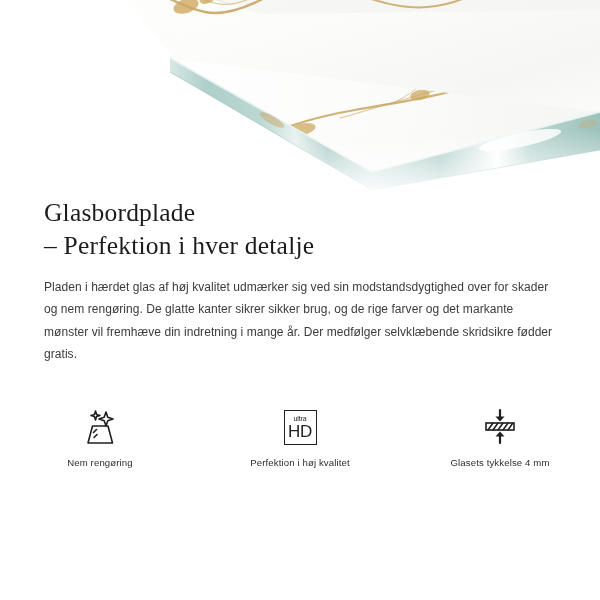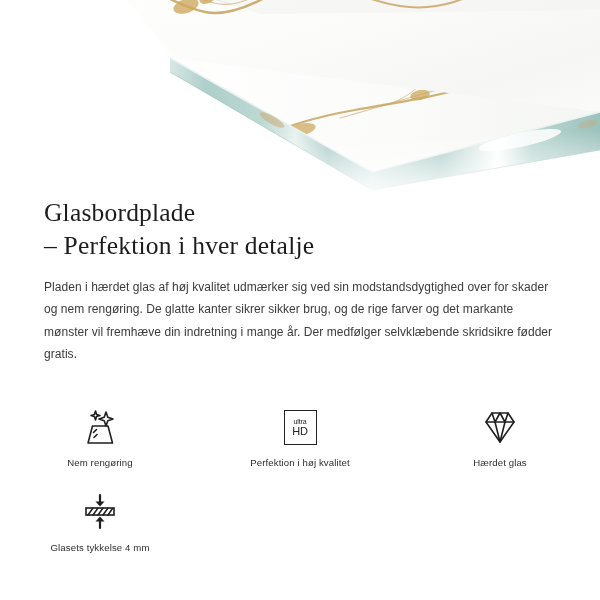--- a/index.html
+++ b/index.html
@@ -122,21 +122,21 @@
     justify-content: center;
     line-height: 1;
   }
   .hd-badge .ultra {
     font-size: 7px;
     letter-spacing: -0.1px;
     color: #222;
     margin-bottom: 1px;
   }
   .hd-badge .hd {
-    font-size: 11px;
+    font-size: 17px;
     letter-spacing: -0.3px;
     color: #222;
   }
 </style>
 </head>
 <body>
 
 <div class="page">
 
   <div class="hero">
@@ -276,31 +276,20 @@
       <div class="feature-icon">
         <div class="hd-badge">
           <span class="ultra">ultra</span>
           <span class="hd">HD</span>
         </div>
       </div>
       <div class="feature-label">Perfektion i høj kvalitet</div>
     </div>
 
 
-    <div class="feature">
-      <div class="feature-icon">
-        <svg width="44" height="38" viewBox="0 0 44 38" fill="none" stroke="#1f1f1f" stroke-width="1.6" stroke-linecap="round" stroke-linejoin="round">
-          <path d="M8 14 L22 34 L36 14 L30 5 L14 5 Z"></path>
-          <path d="M8 14 L36 14"></path>
-          <path d="M14 5 L17 14 L22 34 L27 14 L30 5"></path>
-          <path d="M17 14 L22 5 L27 14"></path>
-        </svg>
-      </div>
-      <div class="feature-label">Hærdet glas</div>
-    </div>
 
 
     <div class="feature">
       <div class="feature-icon">
         <svg width="40" height="40" viewBox="0 0 40 40" fill="none" stroke="#1f1f1f">
           <path d="M20 3 L20 11" stroke-width="2.2" stroke-linecap="round"></path>
           <path d="M15.5 9.5 L20 14.5 L24.5 9.5 Z" fill="#1f1f1f" stroke="none"></path>
           <rect x="6" y="16" width="28" height="7" stroke-width="1.6"></rect>
           <g stroke-width="1.5" stroke-linecap="round">
             <path d="M8 23 L13 16"></path>

